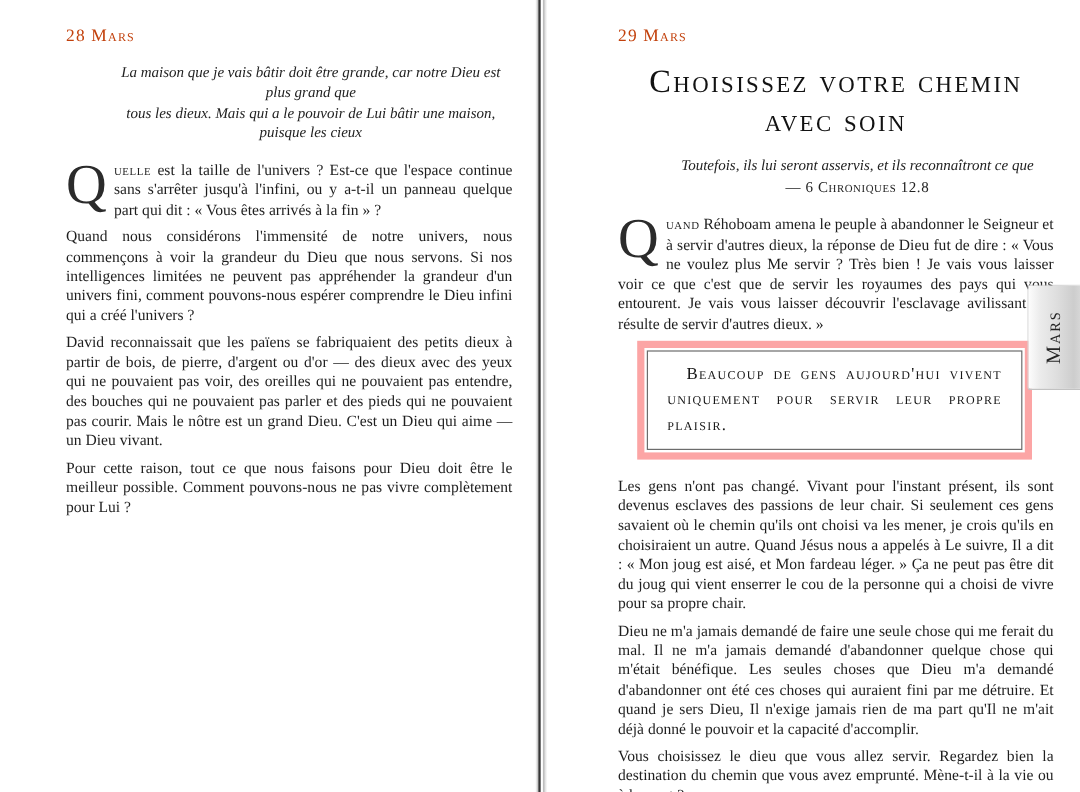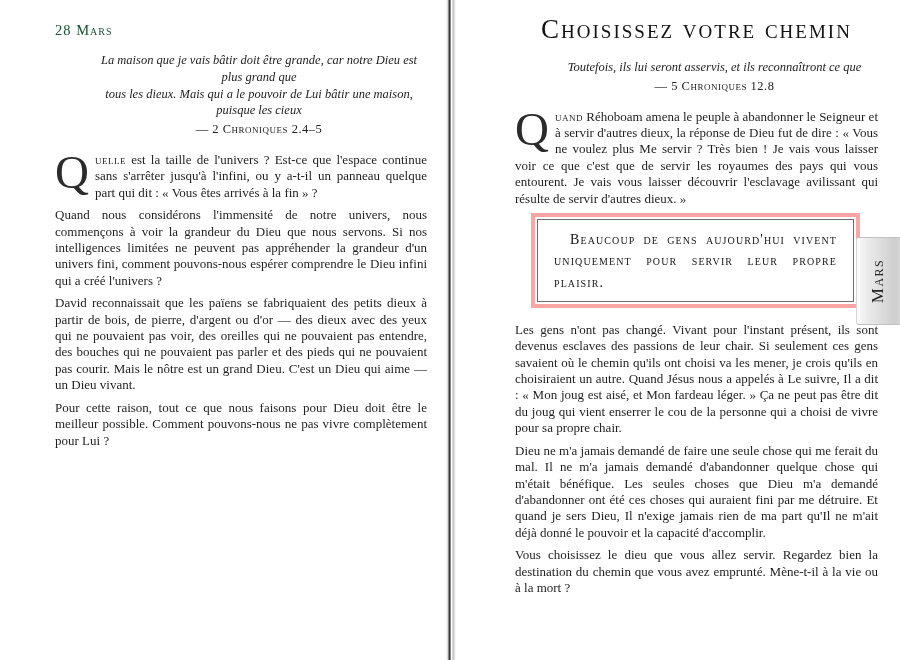--- a/index.html
+++ b/index.html
@@ -20,21 +20,21 @@
 
   .page{position:absolute;top:0;height:660px;}
   .page-left{left:0;width:446px;}
   .page-right{left:456px;width:444px;}
   .col{position:absolute;top:0;}
   .page-left .col{left:55px;width:372px;}
   .page-right .col{left:59px;width:363px;}
 
   .running-head{
     padding-top:22px;font-variant:small-caps;font-size:14.5px;
-    letter-spacing:1px;color:#14532d;
+    letter-spacing:1px;color:#c2410c;
   }
   .title{
     margin-top:14px;text-align:center;font-variant:small-caps;
     font-size:27px;line-height:1.18;letter-spacing:2px;color:#121212;
   }
   .epigraph{margin-top:13px;text-align:center;margin-left:36px;}
   .epigraph-line{
     font-style:italic;font-size:12.5px;line-height:1.34;color:#222;
   }
   .epigraph-ref{
@@ -47,21 +47,21 @@
     margin:0 0 6px;font-size:13px;line-height:16.4px;
     text-align:justify;color:#1e1e1e;
   }
   .dropcap{
     float:left;font-size:47px;line-height:36px;
     margin:2px 6px -4px 0;color:#2b2b2b;
   }
   .sc-lead{font-variant:small-caps;letter-spacing:0.5px;}
 
   .callout-outer{
-    margin:17px 0 13px;border:4px solid #fca5a5;background:#fff;
+    margin:17px 0 13px;border:6px solid #fca5a5;background:#fff;
   }
   .page-right .callout-outer{margin:2px 18px 14px 16px;}
   .callout-inner{
     border:1px solid #6c6c6c;margin:2px;padding:9px 16px 8px;
   }
   .callout-text{
     font-variant:small-caps;font-size:14px;line-height:1.52;
     letter-spacing:1.1px;text-indent:16px;text-align:justify;color:#161616;
   }
 
@@ -84,48 +84,49 @@
 <div class="spread">
 
   <div class="page page-left">
     <div class="col">
       <div class="running-head">28 Mars</div>
 
 
       <div class="epigraph">
         <div class="epigraph-line">La maison que je vais bâtir doit être grande, car notre Dieu est plus grand que</div>
         <div class="epigraph-line">tous les dieux. Mais qui a le pouvoir de Lui bâtir une maison, puisque les cieux</div>
-        <div class="epigraph-ref">— 2 Chroniques 2.4–5</div>
       </div>
 
       <div class="body-block">
         <p><span class="dropcap">Q</span><span class="sc-lead">uelle</span><span> est la taille de l'univers ? Est-ce que l'espace continue sans s'arrêter jusqu'à l'infini, ou y a-t-il un panneau quelque part qui dit : « Vous êtes arrivés à la fin » ?</span></p>
         <p>Quand nous considérons l'immensité de notre univers, nous commençons à voir la grandeur du Dieu que nous servons. Si nos intelligences limitées ne peuvent pas appréhender la grandeur d'un univers fini, comment pouvons-nous espérer comprendre le Dieu infini qui a créé l'univers ?</p>
         <p>David reconnaissait que les païens se fabriquaient des petits dieux à partir de bois, de pierre, d'argent ou d'or — des dieux avec des yeux qui ne pouvaient pas voir, des oreilles qui ne pouvaient pas entendre, des bouches qui ne pouvaient pas parler et des pieds qui ne pouvaient pas courir. Mais le nôtre est un grand Dieu. C'est un Dieu qui aime — un Dieu vivant.</p>
 
 
         <p>Pour cette raison, tout ce que nous faisons pour Dieu doit être le meilleur possible. Comment pouvons-nous ne pas vivre complètement pour Lui ?</p>
 
       </div>
 
     </div>
   </div>
 
   <div class="gutter"></div>
 
   <div class="page page-right">
     <div class="col">
+      <div class="running-head">29 Mars</div>
 
       <div class="title">
         <div>Choisissez votre chemin</div>
+        <div>avec soin</div>
       </div>
 
       <div class="epigraph">
         <div class="epigraph-line">Toutefois, ils lui seront asservis, et ils reconnaîtront ce que</div>
-        <div class="epigraph-ref">— 5 Chroniques 12.8</div>
+        <div class="epigraph-ref">— 6 Chroniques 12.8</div>
       </div>
 
       <div class="body-block">
         <p><span class="dropcap">Q</span><span class="sc-lead">uand</span><span> Réhoboam amena le peuple à abandonner le Seigneur et à servir d'autres dieux, la réponse de Dieu fut de dire :  « Vous ne voulez plus Me servir ? Très bien ! Je vais vous laisser voir ce que c'est que de servir les royaumes des pays qui vous entourent. Je vais vous laisser découvrir l'esclavage avilissant qui résulte de servir d'autres dieux. »</span></p>
 
         <div class="callout-outer">
           <div class="callout-inner">
             <div class="callout-text">Beaucoup de gens aujourd'hui vivent uniquement pour servir leur propre plaisir.</div>
           </div>
         </div>

